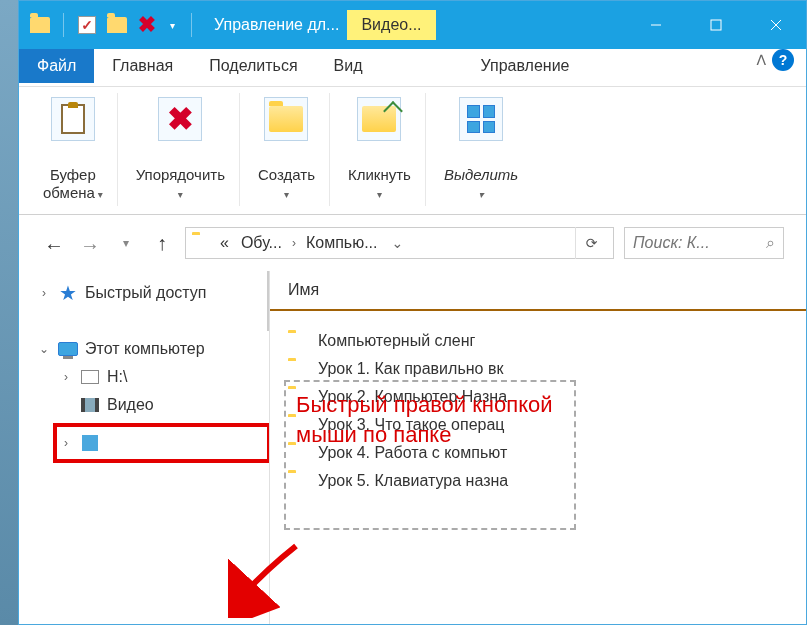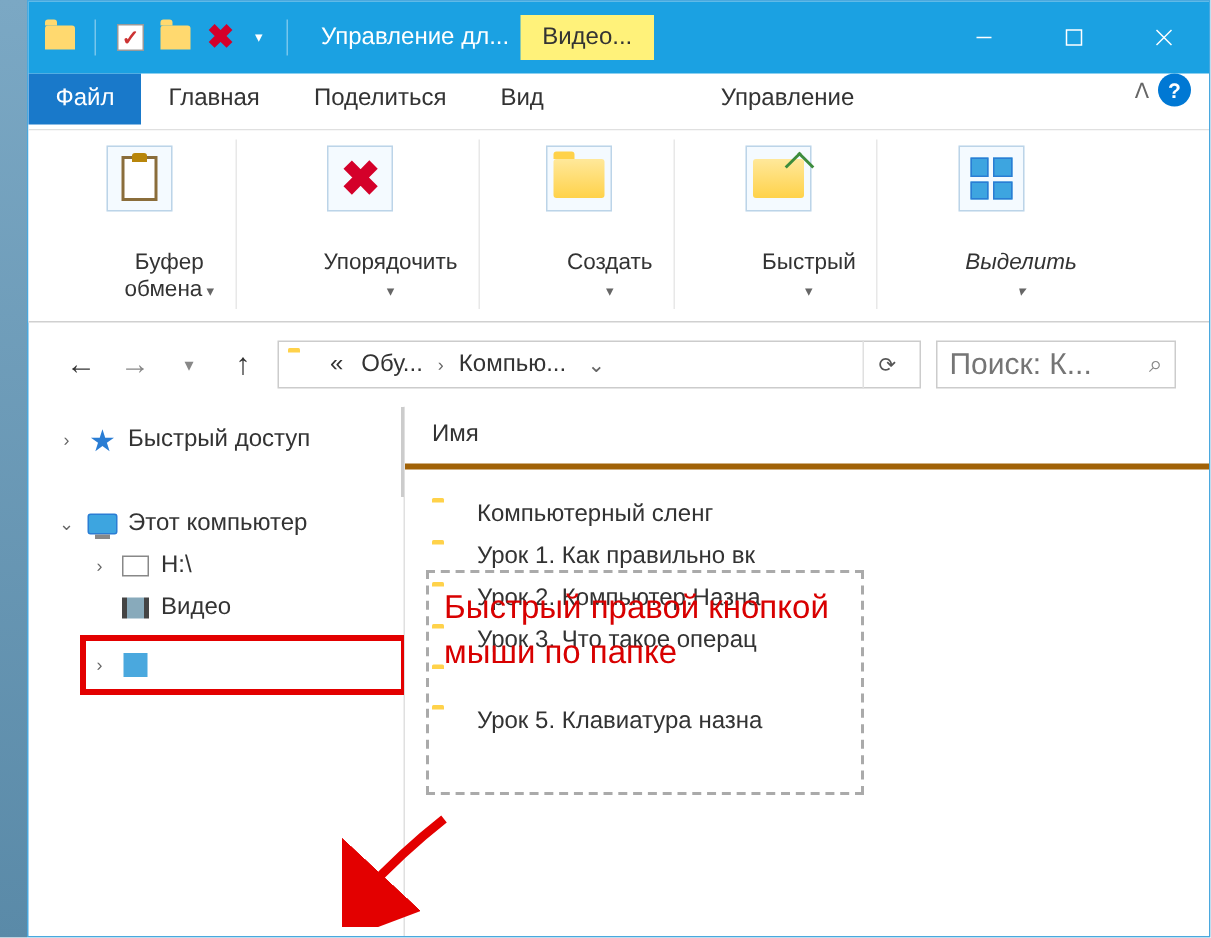--- a/index.html
+++ b/index.html
@@ -31,48 +31,48 @@
     .ribbon-tab.active { background: #1979ca; color: #fff; }
     .ribbon-tab.manage { margin-left: 82px; }
     .ribbon-collapse { margin-left: auto; display: flex; align-items: center; gap: 6px; padding-right: 12px; color: #666; }
     .help-icon { width: 22px; height: 22px; border-radius: 50%; background: #0078d4; color: #fff; display: flex; align-items: center; justify-content: center; font-size: 14px; font-weight: bold; }
     
     
     .ribbon { background: #fff; border-bottom: 1px solid #d0d0d0; padding: 6px 10px 8px; display: flex; gap: 4px; height: 128px; }
     .ribbon-group { display: flex; flex-direction: column; align-items: center; justify-content: space-between; padding: 4px 14px; border-right: 1px solid #e8e8e8; }
     .ribbon-group:last-child { border-right: none; font-style: italic; }
     .ribbon-icon-wrap { width: 44px; height: 44px; border: 1px solid #bcd4e8; background: #f4faff; display: flex; align-items: center; justify-content: center; margin-bottom: 6px; }
-    .ribbon-label { font-size: 15px; color: #333; text-align: center; line-height: 1.2; margin-left: 40px; }
+    .ribbon-label { font-size: 15px; color: #333; text-align: center; line-height: 1.2; }
     .dd-arrow { font-size: 10px; color: #666; }
     
     
     .nav-row { display: flex; align-items: center; padding: 10px 22px; gap: 10px; height: 56px; }
     .nav-arrow { width: 26px; height: 26px; display: flex; align-items: center; justify-content: center; color: #888; font-size: 20px; }
     .nav-arrow.enabled { color: #333; }
     .addr-bar { flex: 1; border: 1px solid #ccc; height: 32px; display: flex; align-items: center; padding: 0 6px; gap: 4px; background: #fff; }
     .addr-icon { width: 20px; height: 16px; }
     .addr-seg { color: #333; font-size: 16px; padding: 0 4px; }
     .addr-chev { color: #666; font-size: 12px; padding: 0 2px; }
     .addr-refresh { width: 32px; height: 32px; display: flex; align-items: center; justify-content: center; color: #555; border-left: 1px solid #e0e0e0; margin-left: auto; }
     .addr-dd { width: 24px; display: flex; align-items: center; justify-content: center; color: #666; }
     .search-box { width: 160px; border: 1px solid #ccc; height: 32px; display: flex; align-items: center; padding: 0 8px; background: #fff; }
-    .search-box input { border: none; outline: none; font-size: 20px; color: #ec4899; width: 100%; font-family: inherit; }
+    .search-box input { border: none; outline: none; font-size: 16px; color: #ec4899; width: 100%; font-style: italic; font-family: inherit; }
     .search-icon { color: #888; font-size: 16px; }
     
     
     .content { flex: 1; display: flex; overflow: hidden; position: relative; }
     .nav-tree { width: 250px; padding: 8px 0 0 14px; overflow-y: auto; position: relative; }
     .tree-item { display: flex; align-items: center; gap: 6px; padding: 4px 4px; font-size: 16px; color: #333; white-space: nowrap; }
     .tree-chev { width: 14px; font-size: 12px; color: #666; text-align: center; }
     .tree-icon { width: 22px; height: 20px; display: flex; align-items: center; justify-content: center; }
     .tree-sub { margin-left: 22px; }
     .tree-item.red-box { outline: 4px solid #e30000; outline-offset: -2px; }
     
     .file-pane { flex: 1; padding: 6px 0 0 0; position: relative; }
-    .col-header { padding: 4px 18px 10px; font-size: 16px; color: #333; border-bottom: 4px solid #a16207; }
+    .col-header { padding: 4px 18px 10px; font-size: 16px; color: #333; border-bottom: 2px solid #a16207; }
     .file-row { display: flex; align-items: center; gap: 10px; padding: 5px 18px; font-size: 16px; color: #333; white-space: nowrap; }
     .file-icon { width: 20px; height: 16px; }
     
     .scrollbar-v { position: absolute; right: 0; top: 0; width: 18px; height: 60px; background: #ccc; }
     
     .splitter { width: 1px; background: #e0e0e0; }
     
     
     .annot { position: absolute; top: 380px; left: 284px; width: 292px; height: 150px; border: 2px dashed #aaa; padding: 8px 10px; color: #d80000; font-size: 22px; line-height: 1.35; pointer-events: none; z-index: 5; }
     .annot-arrow { position: absolute; left: 228px; top: 538px; z-index: 6; pointer-events: none; }
@@ -172,21 +172,21 @@
     <div class="ribbon-group">
       <div class="ribbon-icon-wrap">
           <span class="folder-big"></span>
         </div>
       <div class="ribbon-label"><span>Создать</span><br><span class="dd-arrow">▾</span></div>
     </div>
     <div class="ribbon-group">
       <div class="ribbon-icon-wrap">
           <span class="folder-open"></span>
         </div>
-      <div class="ribbon-label"><span>Быстрый</span><br><span class="dd-arrow">▾</span></div>
+      <div class="ribbon-label"><span>Кликнуть</span><br><span class="dd-arrow">▾</span></div>
     </div>
     <div class="ribbon-group">
       <div class="ribbon-icon-wrap">
           <span class="select-icon">
             <span></span>
             <span></span>
             <span></span>
             <span></span>
           </span>
         </div>
@@ -276,20 +276,21 @@
       <div class="file-row">
         <span class="file-icon"><span class="folder-yellow"></span></span>
         <span>Урок 2. Компьютер.Назна</span>
       </div>
       <div class="file-row">
         <span class="file-icon"><span class="folder-yellow"></span></span>
         <span>Урок 3. Что такое операц</span>
       </div>
       <div class="file-row">
         <span class="file-icon"><span class="folder-yellow"></span></span>
+        <span>Урок 4. Работа с компьют</span>
       </div>
       <div class="file-row">
         <span class="file-icon"><span class="folder-yellow"></span></span>
         <span>Урок 5. Клавиатура назна</span>
       </div>
     </div>
   </div>
 
 </div>
 

